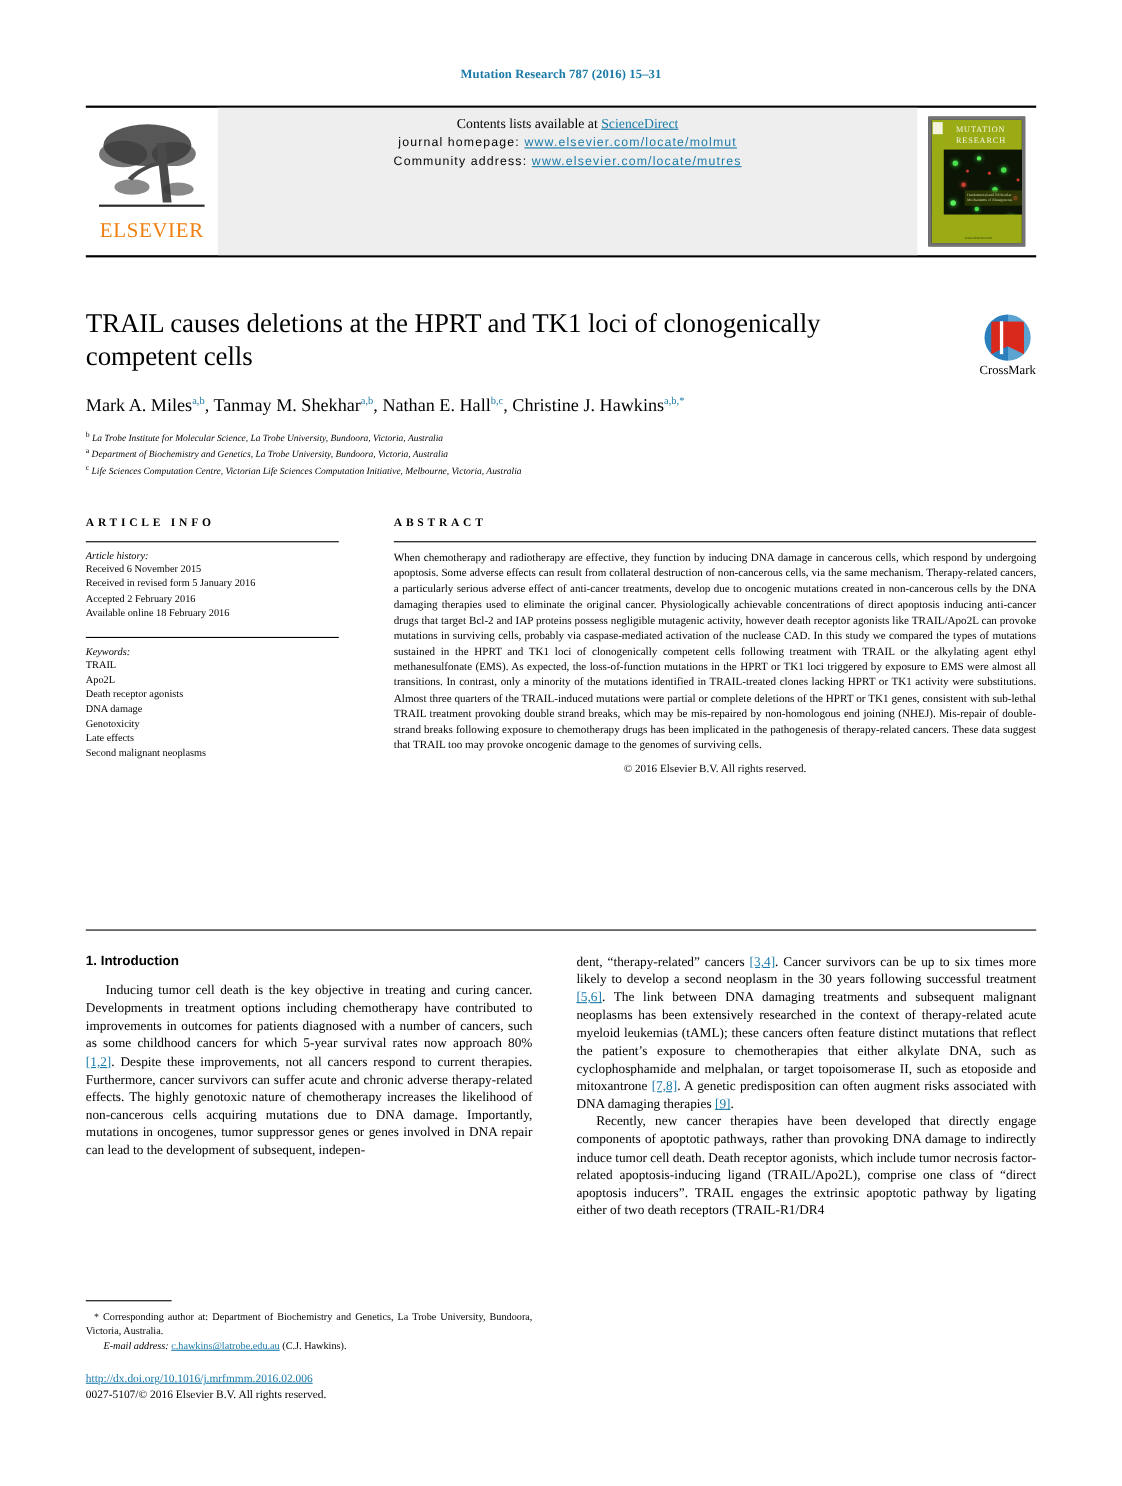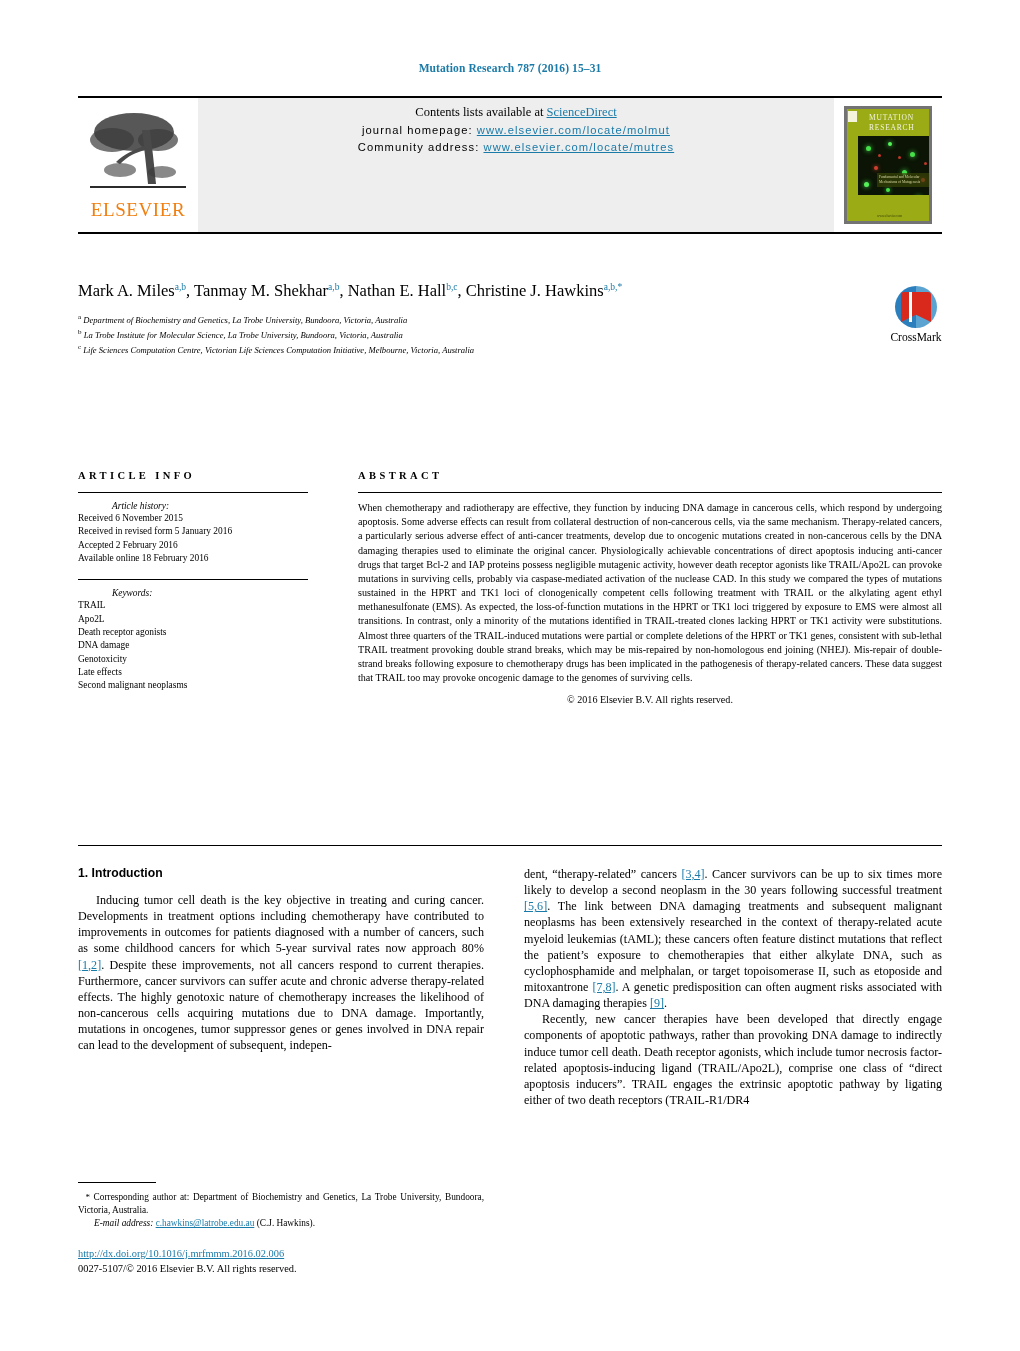--- a/index.html
+++ b/index.html
@@ -243,21 +243,20 @@
     margin-bottom: 11px;
   }
   .rule {
     border-top: 1px solid #000;
     margin-bottom: 8px;
   }
   .hist-label, .kw-label {
     font-style: italic;
     font-size: 9.4px;
     margin-bottom: 1px;
-    margin-left: 34px;
   }
   .hist-line, .kw-line {
     font-size: 9.4px;
     line-height: 1.42;
   }
   .kw-block { margin-top: 14px; }
   .abstract-text {
     font-size: 10.1px;
     line-height: 1.405;
     text-align: justify;
@@ -400,28 +399,29 @@
           <span>MUTATION</span><br>
           <span>RESEARCH</span>
         </div>
         <div class="cover-sub">Fundamental and Molecular Mechanisms of Mutagenesis</div>
         <div class="cover-foot">www.elsevier.com</div>
       </div>
     </div>
   </div>
 
   <div class="title-area">
+    <h1 class="article-title">TRAIL causes deletions at the HPRT and TK1 loci of clonogenically competent cells</h1>
 
     <div class="authors">
       <span><span>Mark A. Miles</span><sup>a,b</sup><span>, </span></span><span><span>Tanmay M. Shekhar</span><sup>a,b</sup><span>, </span></span><span><span>Nathan E. Hall</span><sup>b,c</sup><span>, </span></span><span><span>Christine J. Hawkins</span><sup>a,b,*</sup></span>
     </div>
 
     <div class="affiliations">
+      <div><sup>b</sup> <span>La Trobe Institute for Molecular Science, La Trobe University, Bundoora, Victoria, Australia</span></div>
       <div><sup>a</sup> <span>Department of Biochemistry and Genetics, La Trobe University, Bundoora, Victoria, Australia</span></div>
-      <div><sup>b</sup> <span>La Trobe Institute for Molecular Science, La Trobe University, Bundoora, Victoria, Australia</span></div>
       <div><sup>c</sup> <span>Life Sciences Computation Centre, Victorian Life Sciences Computation Initiative, Melbourne, Victoria, Australia</span></div>
     </div>
   </div>
 
   <div class="crossmark">
     <div class="crossmark-logo">
       <div class="crossmark-inner"></div>
       <div class="crossmark-spine"></div>
     </div>
     <div class="crossmark-label">CrossMark</div>

